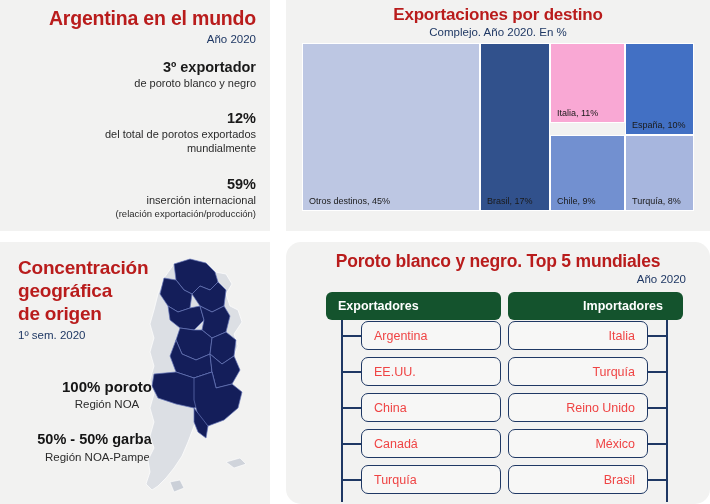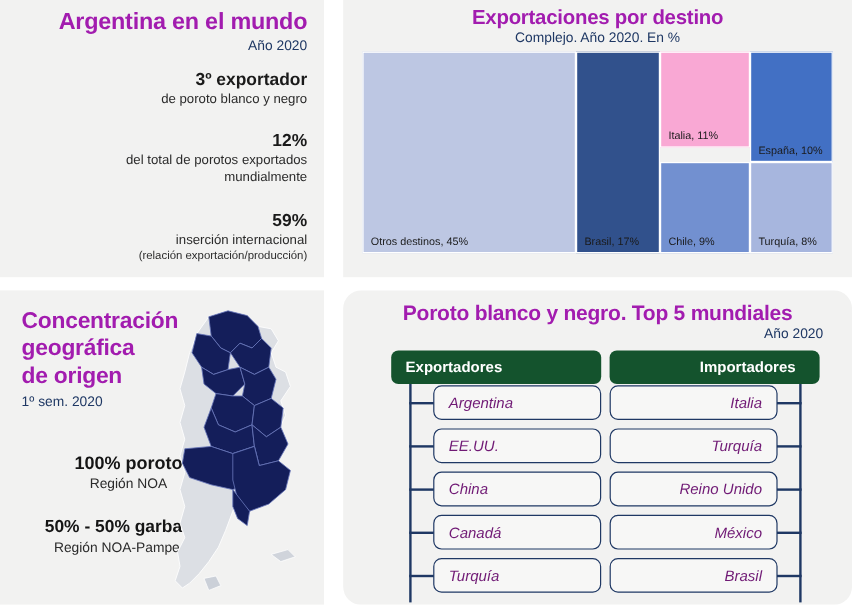--- a/index.html
+++ b/index.html
@@ -26,21 +26,21 @@
     background: #F2F2F1;
     overflow: hidden;
   }
   #panel-world    { left: 0px;   top: 0px;   width: 270px; height: 231px; }
   #panel-treemap  { left: 286px; top: 0px;   width: 424px; height: 231px; }
   #panel-geo      { left: 0px;   top: 242px; width: 270px; height: 262px; }
   #panel-top5     { left: 286px; top: 242px; width: 424px; height: 262px; border-radius: 15px; }
 
   
   .p-title {
-    color: #a21caf;
+    color: #b91c1c;
     font-weight: bold;
     letter-spacing: -0.2px;
   }
   .p-sub {
     color: #1F3864;
   }
 
   
   #panel-world .head {
     text-align: right;
@@ -187,23 +187,22 @@
     position: absolute;
     box-sizing: border-box;
     width: 140px;
     height: 29px;
     background: #F7F7F6;
     border: 1.4px solid #1F3864;
     border-radius: 7px;
     display: flex;
     align-items: center;
     font-size: 12.5px;
-    color: #701a75;
+    color: #ef4444;
     z-index: 2;
-    font-style: italic;
   }
   #col-exp .item { left: 35px; padding-left: 12px; justify-content: flex-start; }
   #col-imp .item { right: 35px; padding-right: 12px; justify-content: flex-end; }
 
   .connector {
     position: absolute;
     height: 2px;
     width: 22px;
     background: #1F3864;
     z-index: 1;

